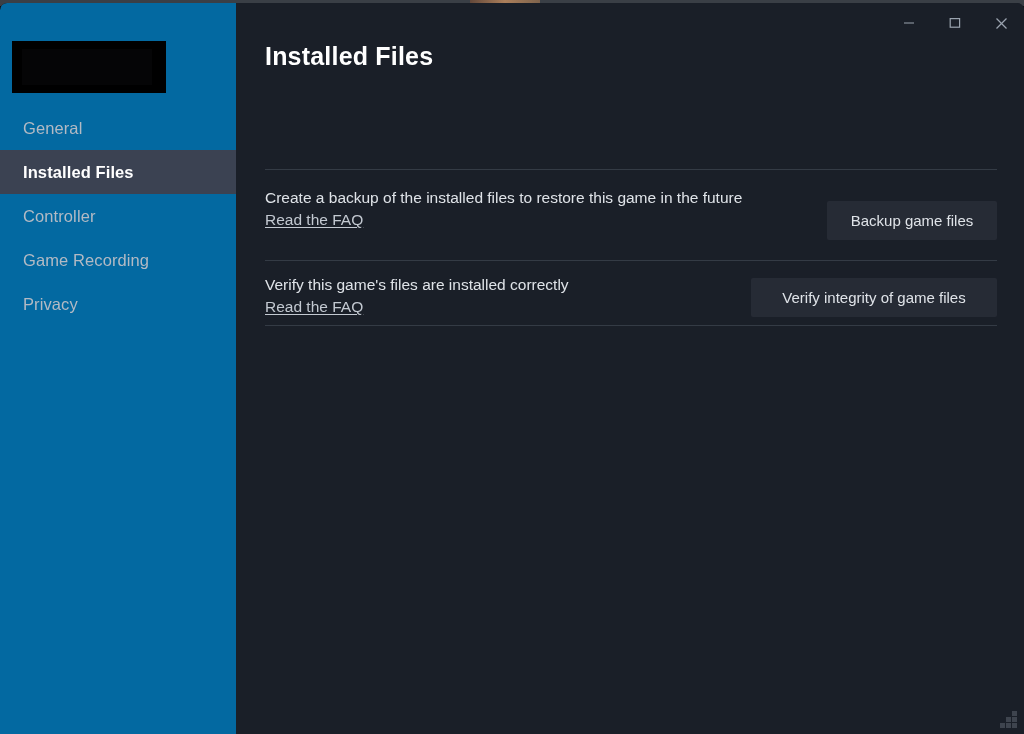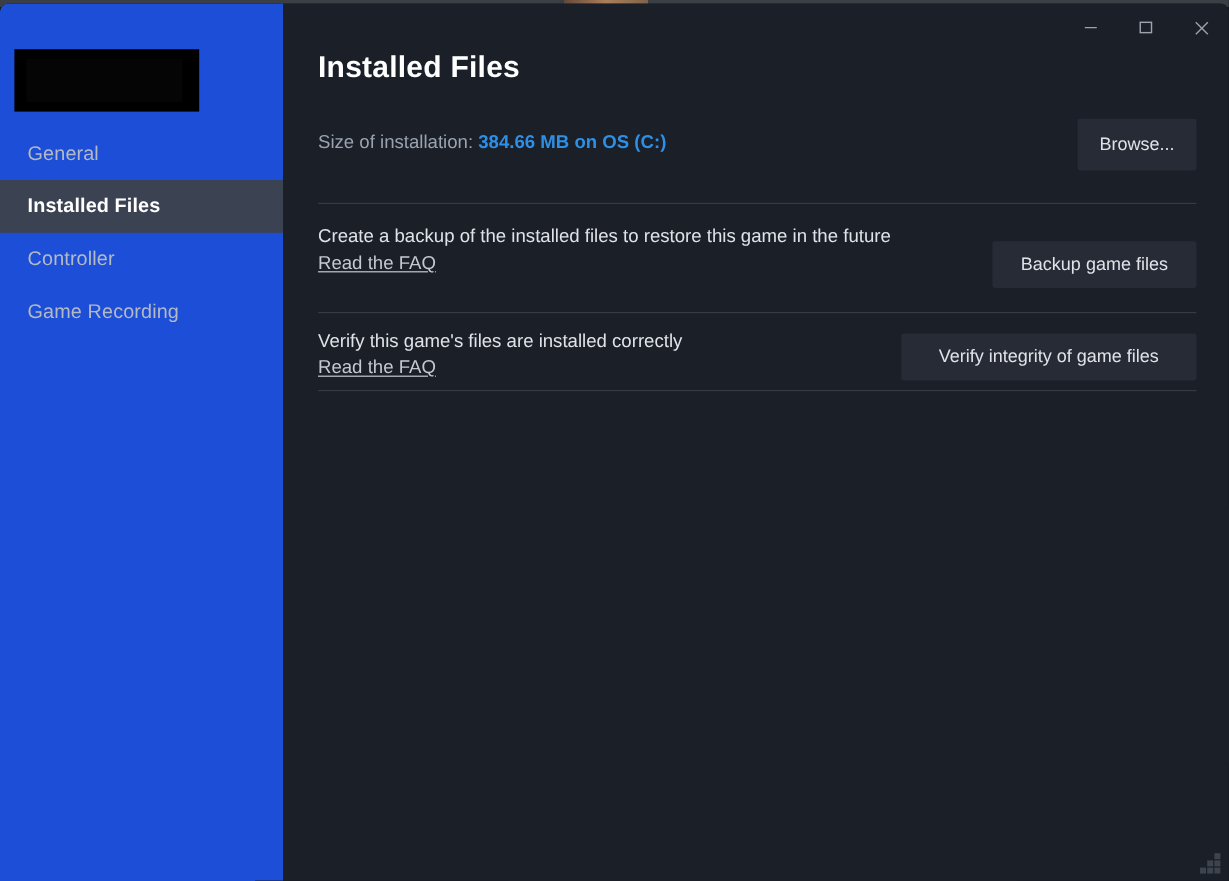--- a/index.html
+++ b/index.html
@@ -40,21 +40,21 @@
     border-top-right-radius: 7px;
     overflow: hidden;
   }
 
   
   #sidebar {
     position: absolute;
     left: 0; top: 0;
     width: 236px;
     height: 731px;
-    background: #1d4ed8;
+    background: #0369a1;
     border-top-left-radius: 7px;
   }
   #game-title-redacted {
     position: absolute;
     left: 12px; top: 38px;
     width: 154px; height: 52px;
     background: #000000;
   }
   #game-title-redacted .inner {
     position: absolute;
@@ -244,20 +244,23 @@
       </div>
       <div class="nav-item selected">
         <span>Installed Files</span>
       </div>
       <div class="nav-item">
         <span>Controller</span>
       </div>
       <div class="nav-item">
         <span>Game Recording</span>
       </div>
+      <div class="nav-item">
+        <span>Privacy</span>
+      </div>
     </div>
   </div>
 
   <div id="main">
 
     <div id="titlebar-controls">
       <div class="win-btn">
         <svg width="12" height="12" viewBox="0 0 12 12">
           <line x1="1" y1="6" x2="11" y2="6" stroke="#9aa3ae" stroke-width="1.2"></line>
         </svg>
@@ -270,26 +273,20 @@
       <div class="win-btn close">
         <svg width="13" height="13" viewBox="0 0 13 13">
           <line x1="1.5" y1="1.5" x2="11.5" y2="11.5" stroke="#9aa3ae" stroke-width="1.2"></line>
           <line x1="11.5" y1="1.5" x2="1.5" y2="11.5" stroke="#9aa3ae" stroke-width="1.2"></line>
         </svg>
       </div>
     </div>
 
     <div id="page-title">Installed Files</div>
 
-    <div id="size-row">
-      <div id="size-text">
-        <span>Size of installation: </span><span id="size-value">384.66 MB on OS (C:)</span>
-      </div>
-      <button class="btn" id="browse-button">Browse...</button>
-    </div>
 
     <div class="divider" id="divider-1"></div>
 
     <div class="row" id="backup-row">
       <div id="backup-text">
         <div class="row-desc">Create a backup of the installed files to restore this game in the future</div>
         <span class="faq-link">Read the FAQ</span>
       </div>
       <button class="btn" id="backup-button">Backup game files</button>
     </div>

